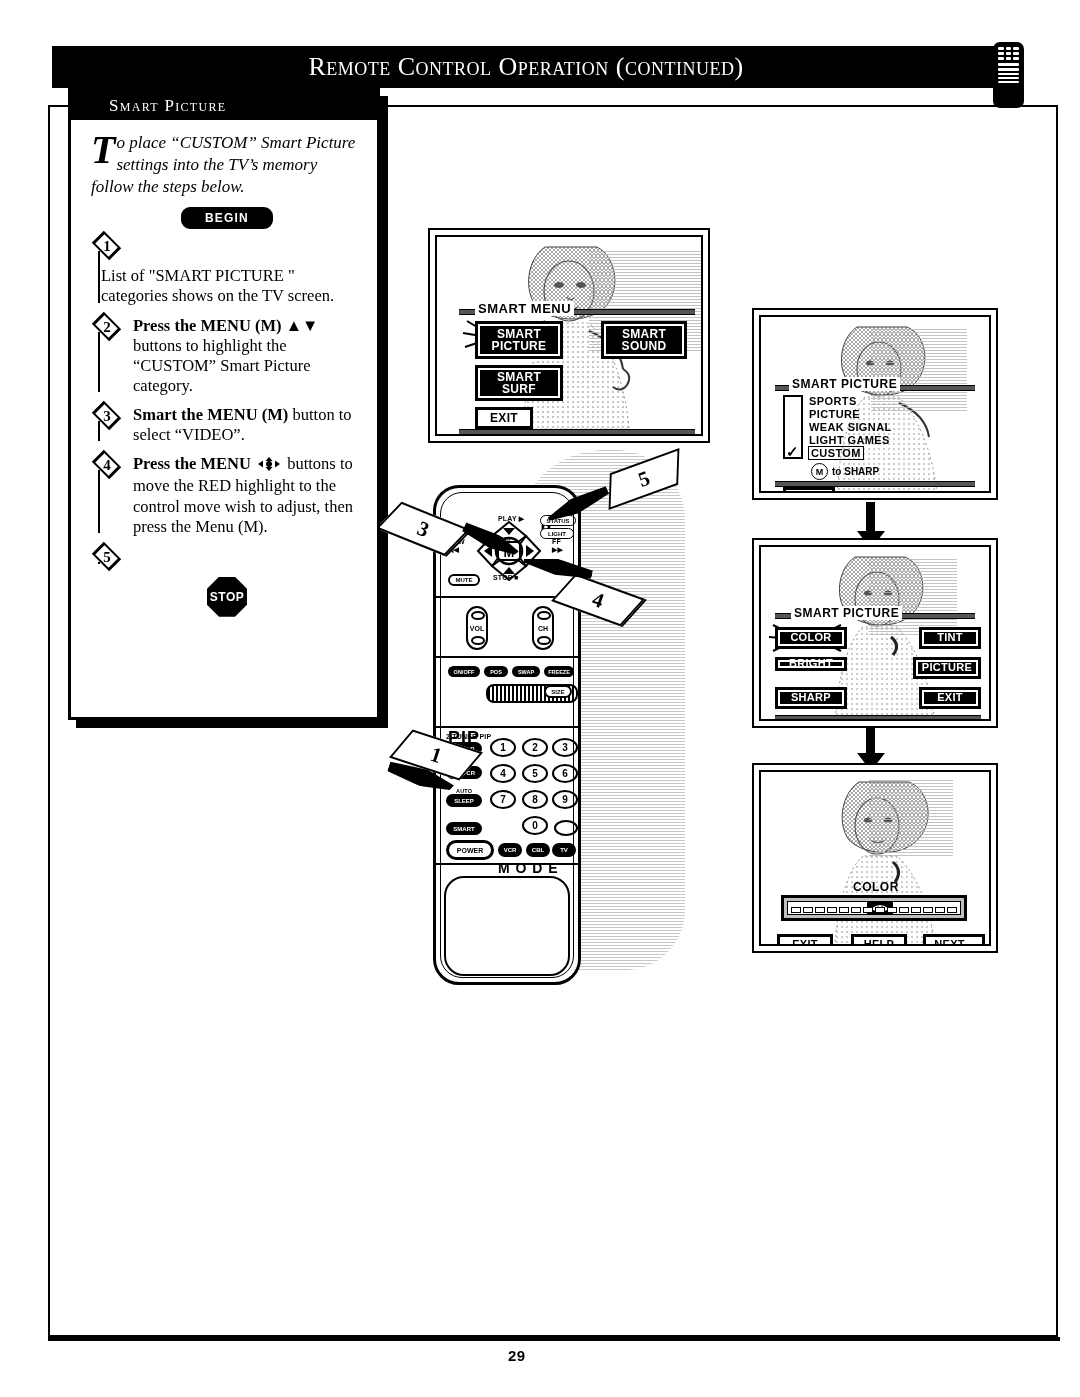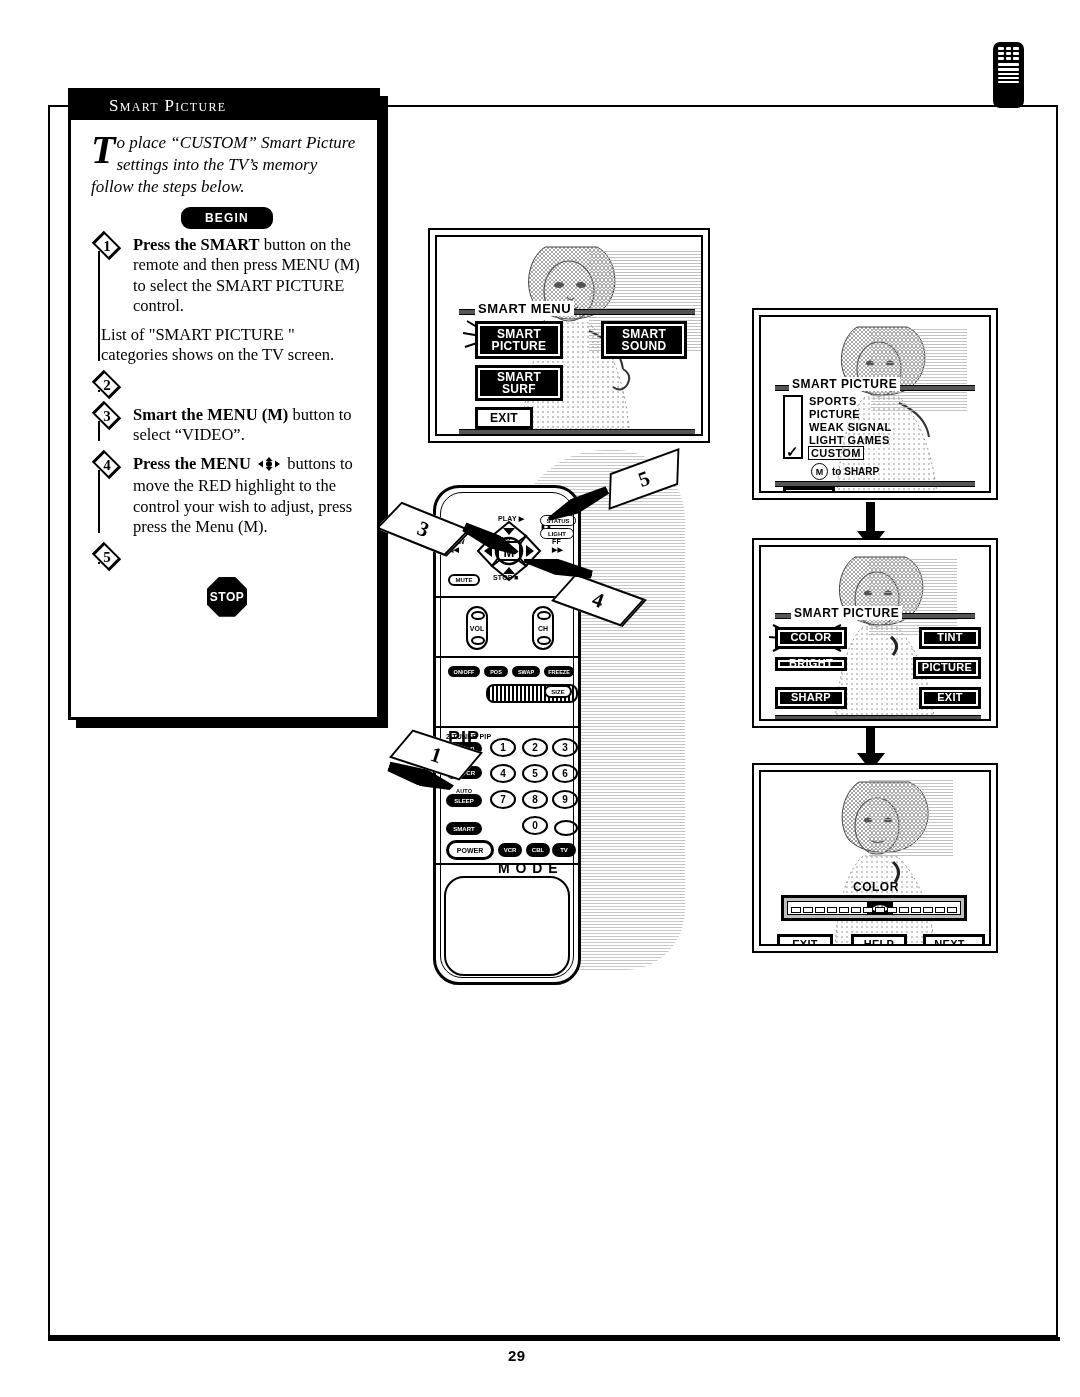--- a/index.html
+++ b/index.html
@@ -519,20 +519,23 @@
 </style>
 </head>
 <body>
 
 <div id="page">
 
   <div class="page-frame"></div>
   <div class="bottom-rule"></div>
   <div class="page-number">29</div>
 
+  <div class="header-banner">
+    <div class="header-title">Remote Control Operation (continued)</div>
+  </div>
 
   <div class="header-remote">
     <div class="hr-grid">
       <i></i>
         <i></i>
         <i></i>
         <i></i>
         <i></i>
         <i></i>
         <i></i>
@@ -563,33 +566,33 @@
 
       <div class="steps">
 
         <div class="step">
           <div class="rail"></div>
           <div class="step-head">
             <div class="diamond">
               <div class="dshape"></div>
               <div class="dnum">1</div>
             </div>
-            <div class="step-text">
-              <b>Press the SMART</b><span> button on the remote and then press MENU (M) to select the SMART PICTURE control.</span>
-            </div>
           </div>
           <div class="step-body extra">List of "SMART PICTURE " categories shows on the TV screen.</div>
         </div>
 
         <div class="step">
           <div class="rail"></div>
           <div class="step-head">
             <div class="diamond">
               <div class="dshape"></div>
               <div class="dnum">2</div>
+            </div>
+            <div class="step-text">
+              <b>Press the MENU (M) ▲▼</b><span> buttons  to highlight the “CUSTOM” Smart Picture category.</span>
             </div>
           </div>
         </div>
 
         <div class="step">
           <div class="rail"></div>
           <div class="step-head">
             <div class="diamond">
               <div class="dshape"></div>
               <div class="dnum">3</div>
@@ -610,21 +613,21 @@
             <div class="step-text">
               <b>Press the MENU</b>
               <span style="display:inline-block;vertical-align:-2px;margin:0 3px;">
                 <svg width="22" height="14" viewBox="0 0 22 14" aria-hidden="true">
                   <polygon points="0,7 5,3.5 5,10.5" fill="#000"></polygon>
                   <polygon points="22,7 17,3.5 17,10.5" fill="#000"></polygon>
                   <polygon points="11,0 7.5,4 14.5,4" fill="#000"></polygon>
                   <polygon points="11,14 7.5,10 14.5,10" fill="#000"></polygon>
                   <circle cx="11" cy="7" r="3" fill="#000"></circle>
                 </svg>
-              </span><span> buttons to move the RED highlight to the control your wish to adjust, press press the Menu (M).</span>
+              </span><span> buttons to move the RED highlight to the control move wish to adjust, then press the Menu (M).</span>
             </div>
           </div>
         </div>
 
         <div class="step">
           <div class="rail"></div>
           <div class="step-head">
             <div class="diamond">
               <div class="dshape"></div>
               <div class="dnum">5</div>

